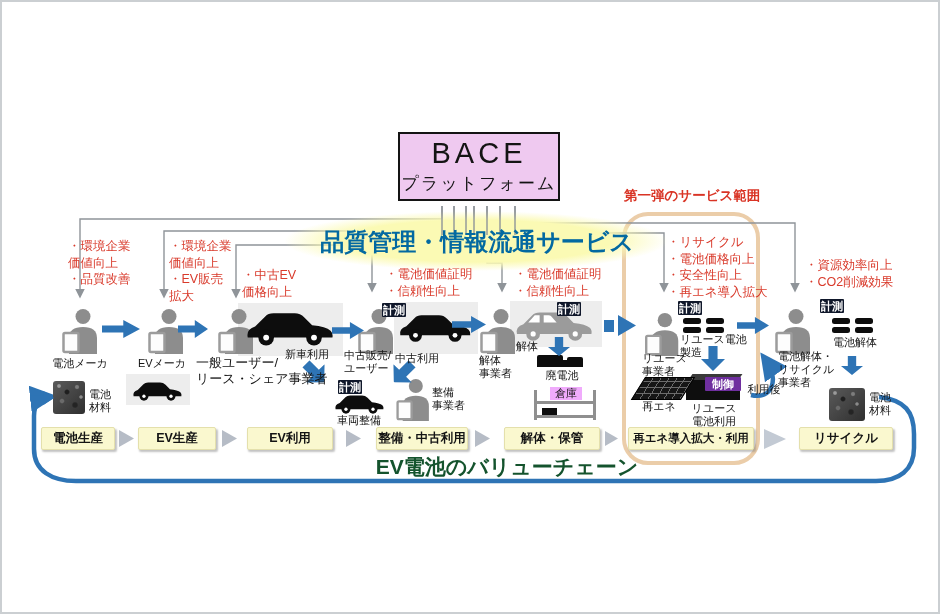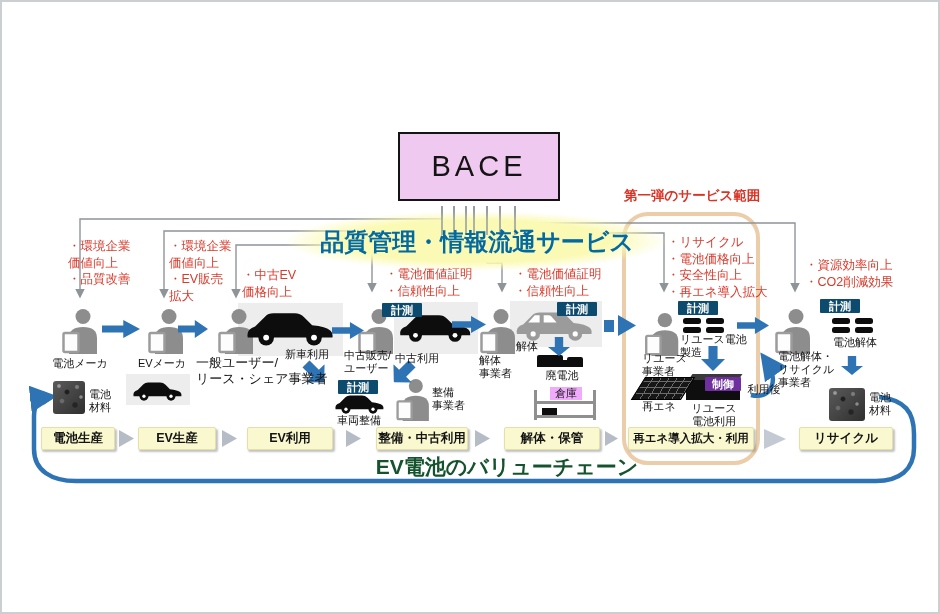--- a/index.html
+++ b/index.html
@@ -32,21 +32,21 @@
     color:#d93a2b;font-size:12.5px;line-height:1.32;white-space:pre-line;z-index:6;
   }
   
   .lbl{font-size:11px;line-height:1.2;color:#141414;white-space:pre-line;text-align:center;z-index:7;}
   .lbl.left{text-align:left;}
   
   .badge{
     z-index:8;color:#fff;font-weight:bold;font-size:11px;line-height:14px;
     text-align:center;border-radius:1px;
   }
-  .badge.measure{width:40px;height:14px;background:#0c4a6e;}
+  .badge.measure{width:24px;height:14px;background:#0f172a;}
   .badge.control{width:36px;height:14px;background:#6f2f9f;}
   
   .carbg{background:#ededed;z-index:2;}
   .icon{z-index:4;}
   
   .batgrid{display:grid;grid-template-columns:18px 18px;grid-auto-rows:6px;gap:3px 5px;z-index:4;}
   .batgrid span{background:#0d0d0d;border-radius:2.5px;}
   
   .warehouse{width:62px;height:30px;z-index:3;}
   .warehouse .post{position:absolute;top:0;width:3px;height:30px;background:#8f8f8f;}
@@ -138,20 +138,21 @@
       <path d="M513,204 V233"></path>
     </g>
     <g stroke="#2e74b5" stroke-width="4.5" fill="none">
       <path d="M877,395 C903,398 912,410 912,432 L912,446 C912,468 897,479 874,479 L74,479 C50,479 32,469 32,447 L32,414 C32,401 38,396 47,395" marker-end="url(#ba)"></path>
       <path d="M749,393 C770,398 778,378 763,357" marker-end="url(#ba)"></path>
     </g>
   </svg>
 
   <div class="abs platform">
     <div class="t1">BACE</div>
+    <div class="t2">プラットフォーム</div>
   </div>
 
   <div class="abs service-title">品質管理・情報流通サービス</div>
   <div class="abs scope-label">第一弾のサービス範囲</div>
 
   <div class="abs benefit" style="left:66px;top:236px">・環境企業
  価値向上
 ・品質改善</div>
   <div class="abs benefit" style="left:167px;top:236px">・環境企業
  価値向上

